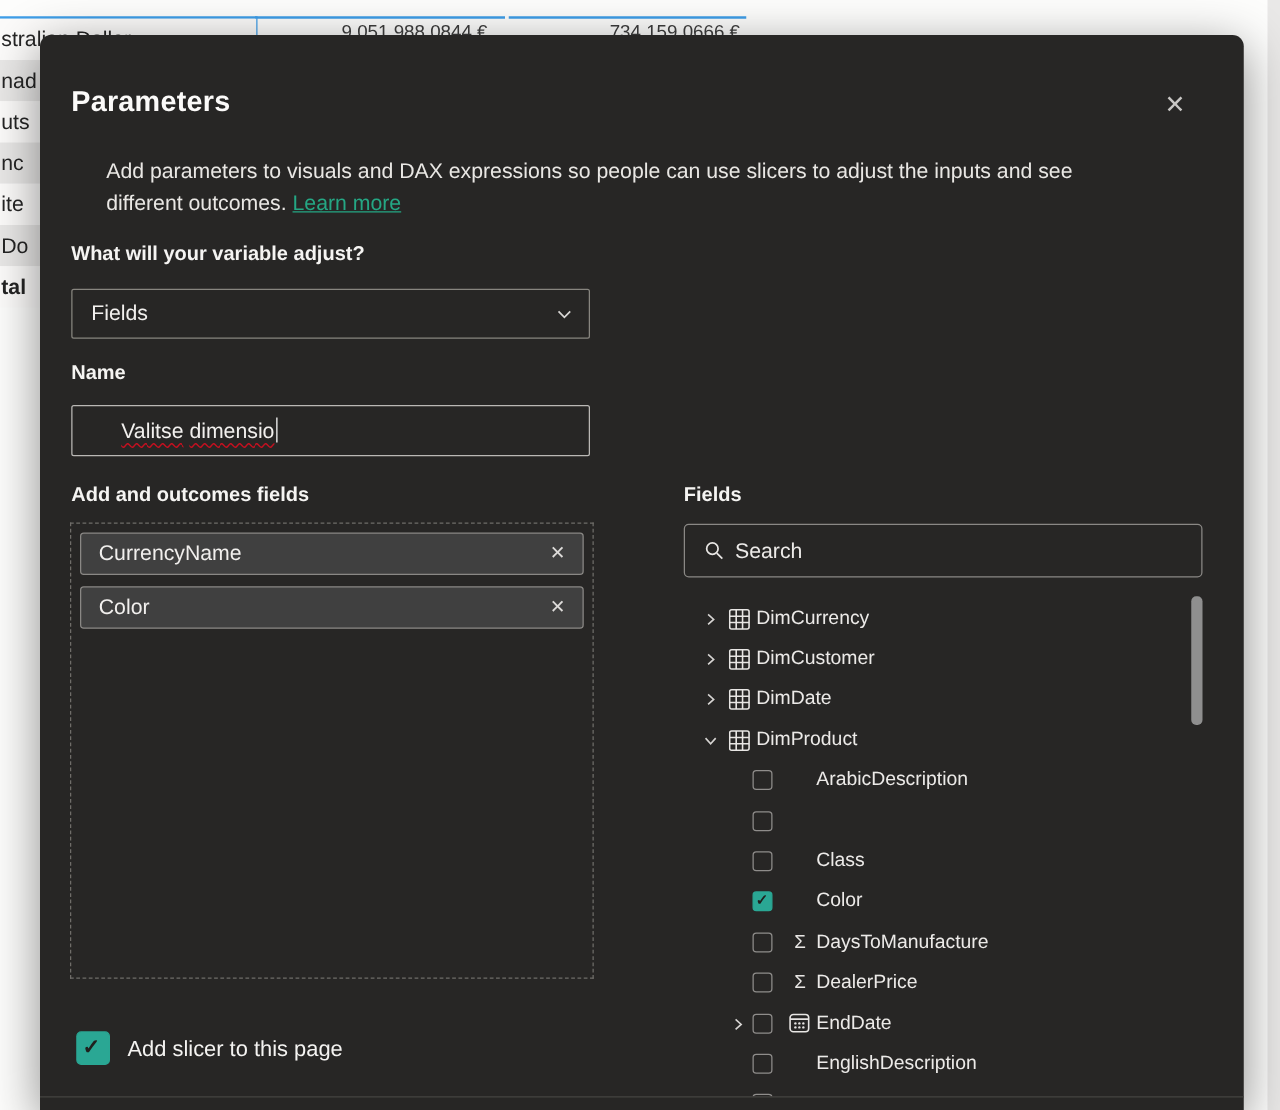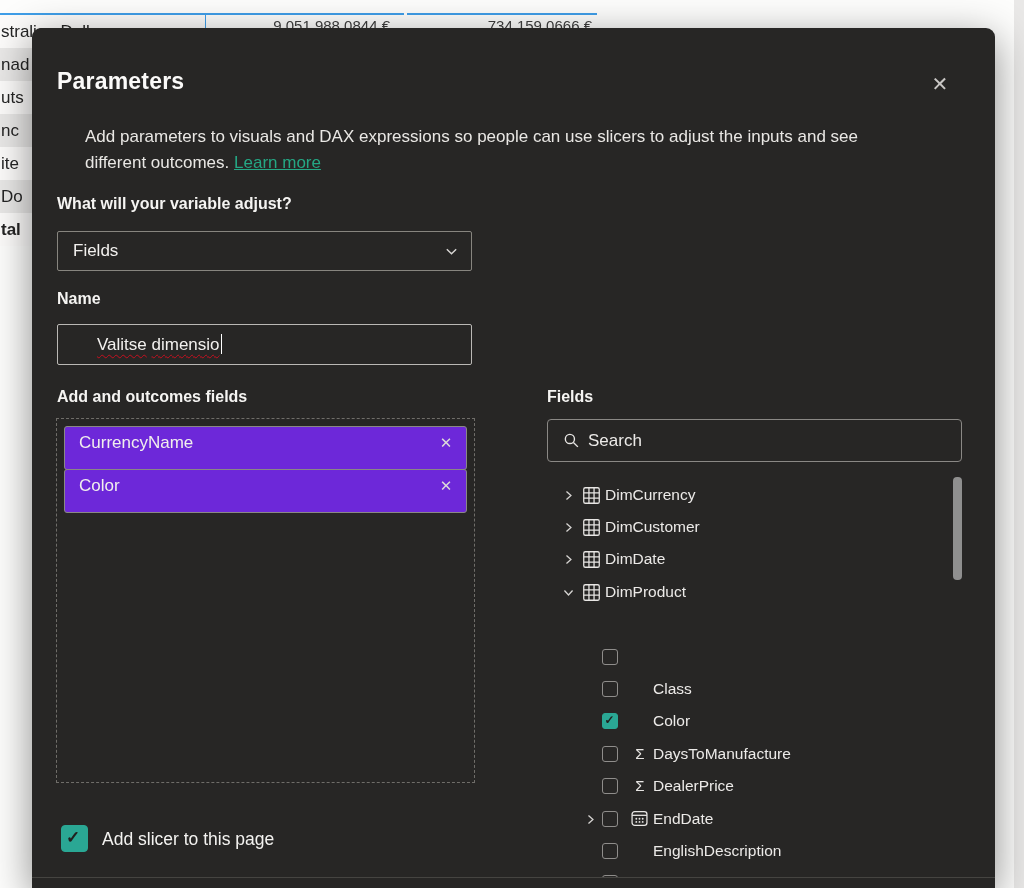--- a/index.html
+++ b/index.html
@@ -39,21 +39,21 @@
   #adjust-chevron { position:absolute; right:12px; top:12px; }
 
   #name-input { top:296px; height:41px; border-color:#bab8b5; }
   #name-text { position:absolute; left:15px; top:0; line-height:39px; font-size:17px; color:#f2f0ee; white-space:pre;margin-left:24px; }
   #name-text .misspelled { text-decoration-line:underline; text-decoration-style:wavy;
     text-decoration-color:var(--squiggle); text-decoration-thickness:1px; text-underline-offset:4px; }
   #caret { display:inline-block; width:1.5px; height:20px; background:#ffffff; vertical-align:-4px; margin-left:1px; }
 
   #reorder-zone { position:absolute; left:24px; top:390px; width:419px; height:365px;
     border:1px dashed #6f6d69; }
-  .chip { position:absolute; left:7px; width:403px; height:44px; background:#6d28d9;
+  .chip { position:absolute; left:7px; width:403px; height:34px; background:#404040;
     border:1px solid #8a8885; border-radius:3px; cursor:grab; }
   .chip-label { position:absolute; left:14px; top:0; line-height:32px; font-size:17px; color:#f1efed; }
   .chip-remove { position:absolute; right:6px; top:2px; width:28px; height:28px; border:none; background:transparent;
     color:#dddbd9; font-size:15px; line-height:28px; text-align:center; cursor:pointer; }
 
   
   #search-box { position:absolute; left:515px; top:391px; width:415px; height:43px;
     border:1px solid #8a8885; border-radius:4px; cursor:text; }
   #search-icon { position:absolute; left:15px; top:12px; }
   #search-placeholder { position:absolute; left:40px; top:0; line-height:41px; font-size:17px; color:#eceae8; }
@@ -205,20 +205,24 @@
             </svg>
           </span>
           <span class="tree-table-icon">
             <svg width="17" height="17" viewBox="0 0 16 16">
               <rect x="0.7" y="0.7" width="14.6" height="14.6" rx="1.5" fill="none" stroke="#e8e6e4" stroke-width="1.2"></rect>
               <path d="M5.6 .7 V15.3 M10.4 .7 V15.3 M.7 5.6 H15.3 M.7 10.4 H15.3" stroke="#e8e6e4" stroke-width="1.2"></path>
             </svg>
           </span>
           <span class="tree-label" style="left: 58px; font-weight: 400;">DimProduct</span>
         </div>
+        <div class="tree-row" style="top: 140.1px;">
+          <span class="cb"></span>
+          <span class="tree-label" style="left: 106px;">ArabicDescription</span>
+        </div>
         <div class="tree-row" style="top: 172.5px;">
           <span class="cb"></span>
         </div>
         <div class="tree-row" style="top: 204.9px;">
           <span class="cb"></span>
           <span class="tree-label" style="left: 106px;">Class</span>
         </div>
         <div class="tree-row" style="top: 237.3px;">
           <span class="cb checked">
             <span class="tick">✓</span>

